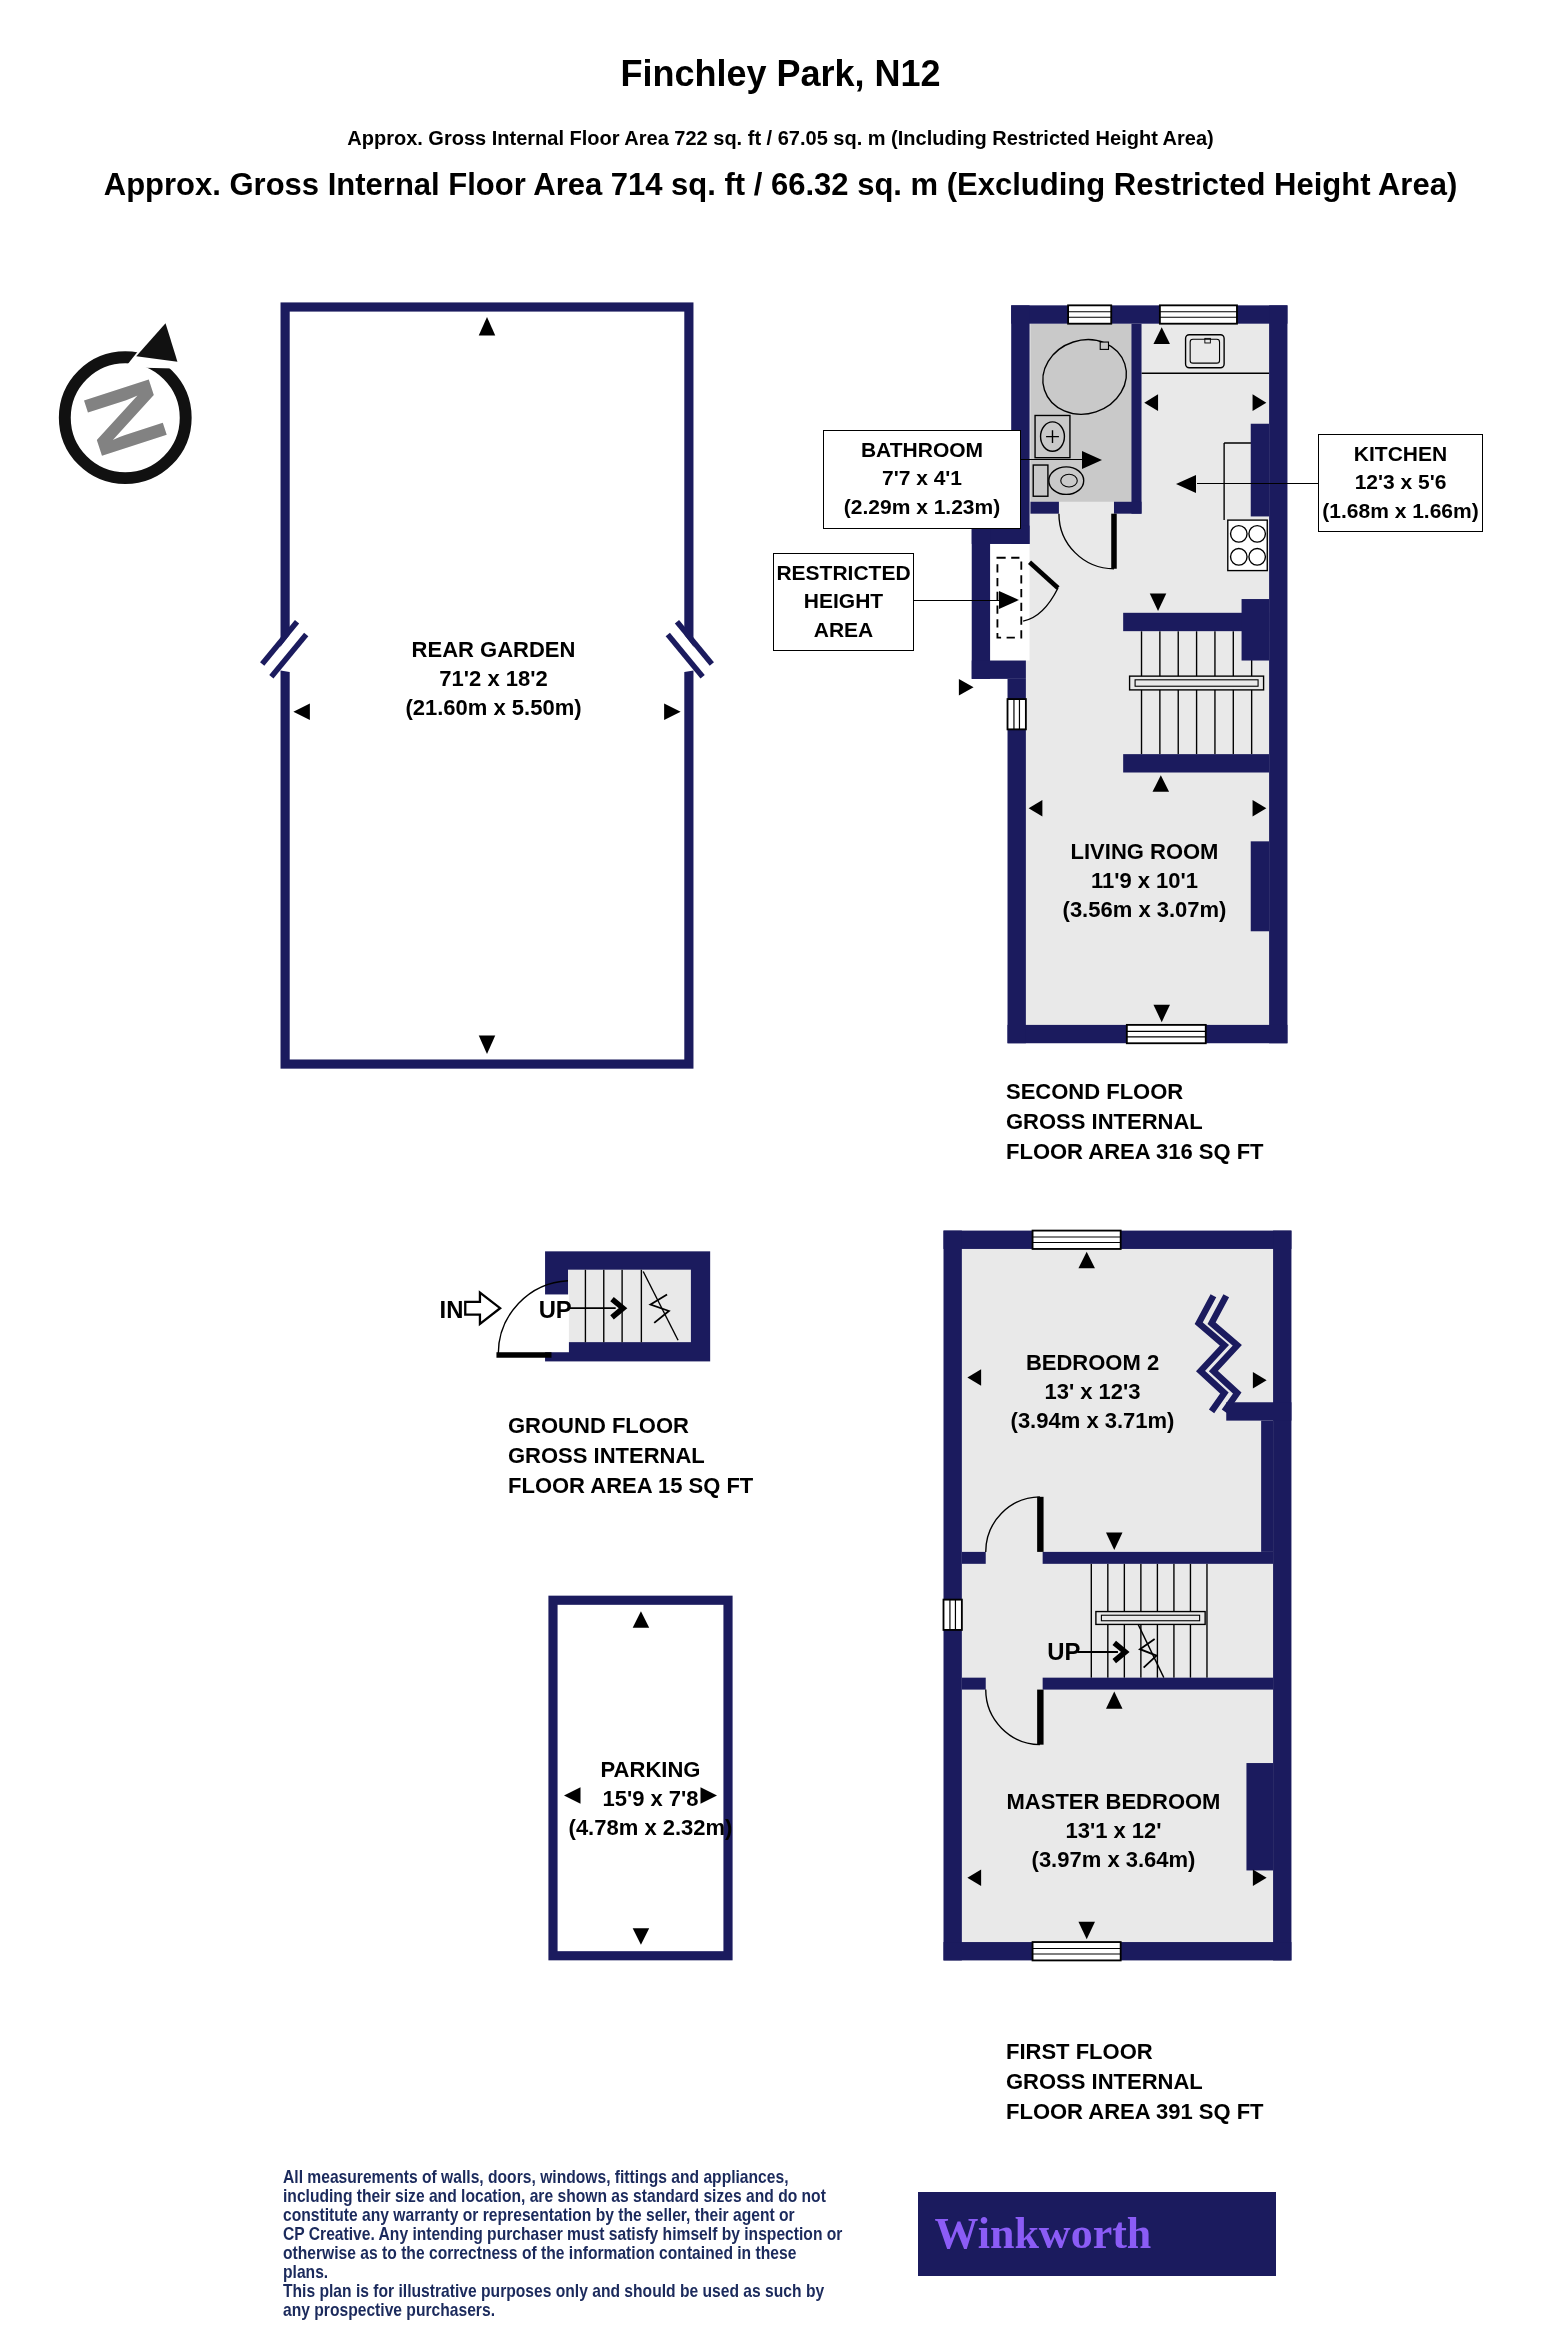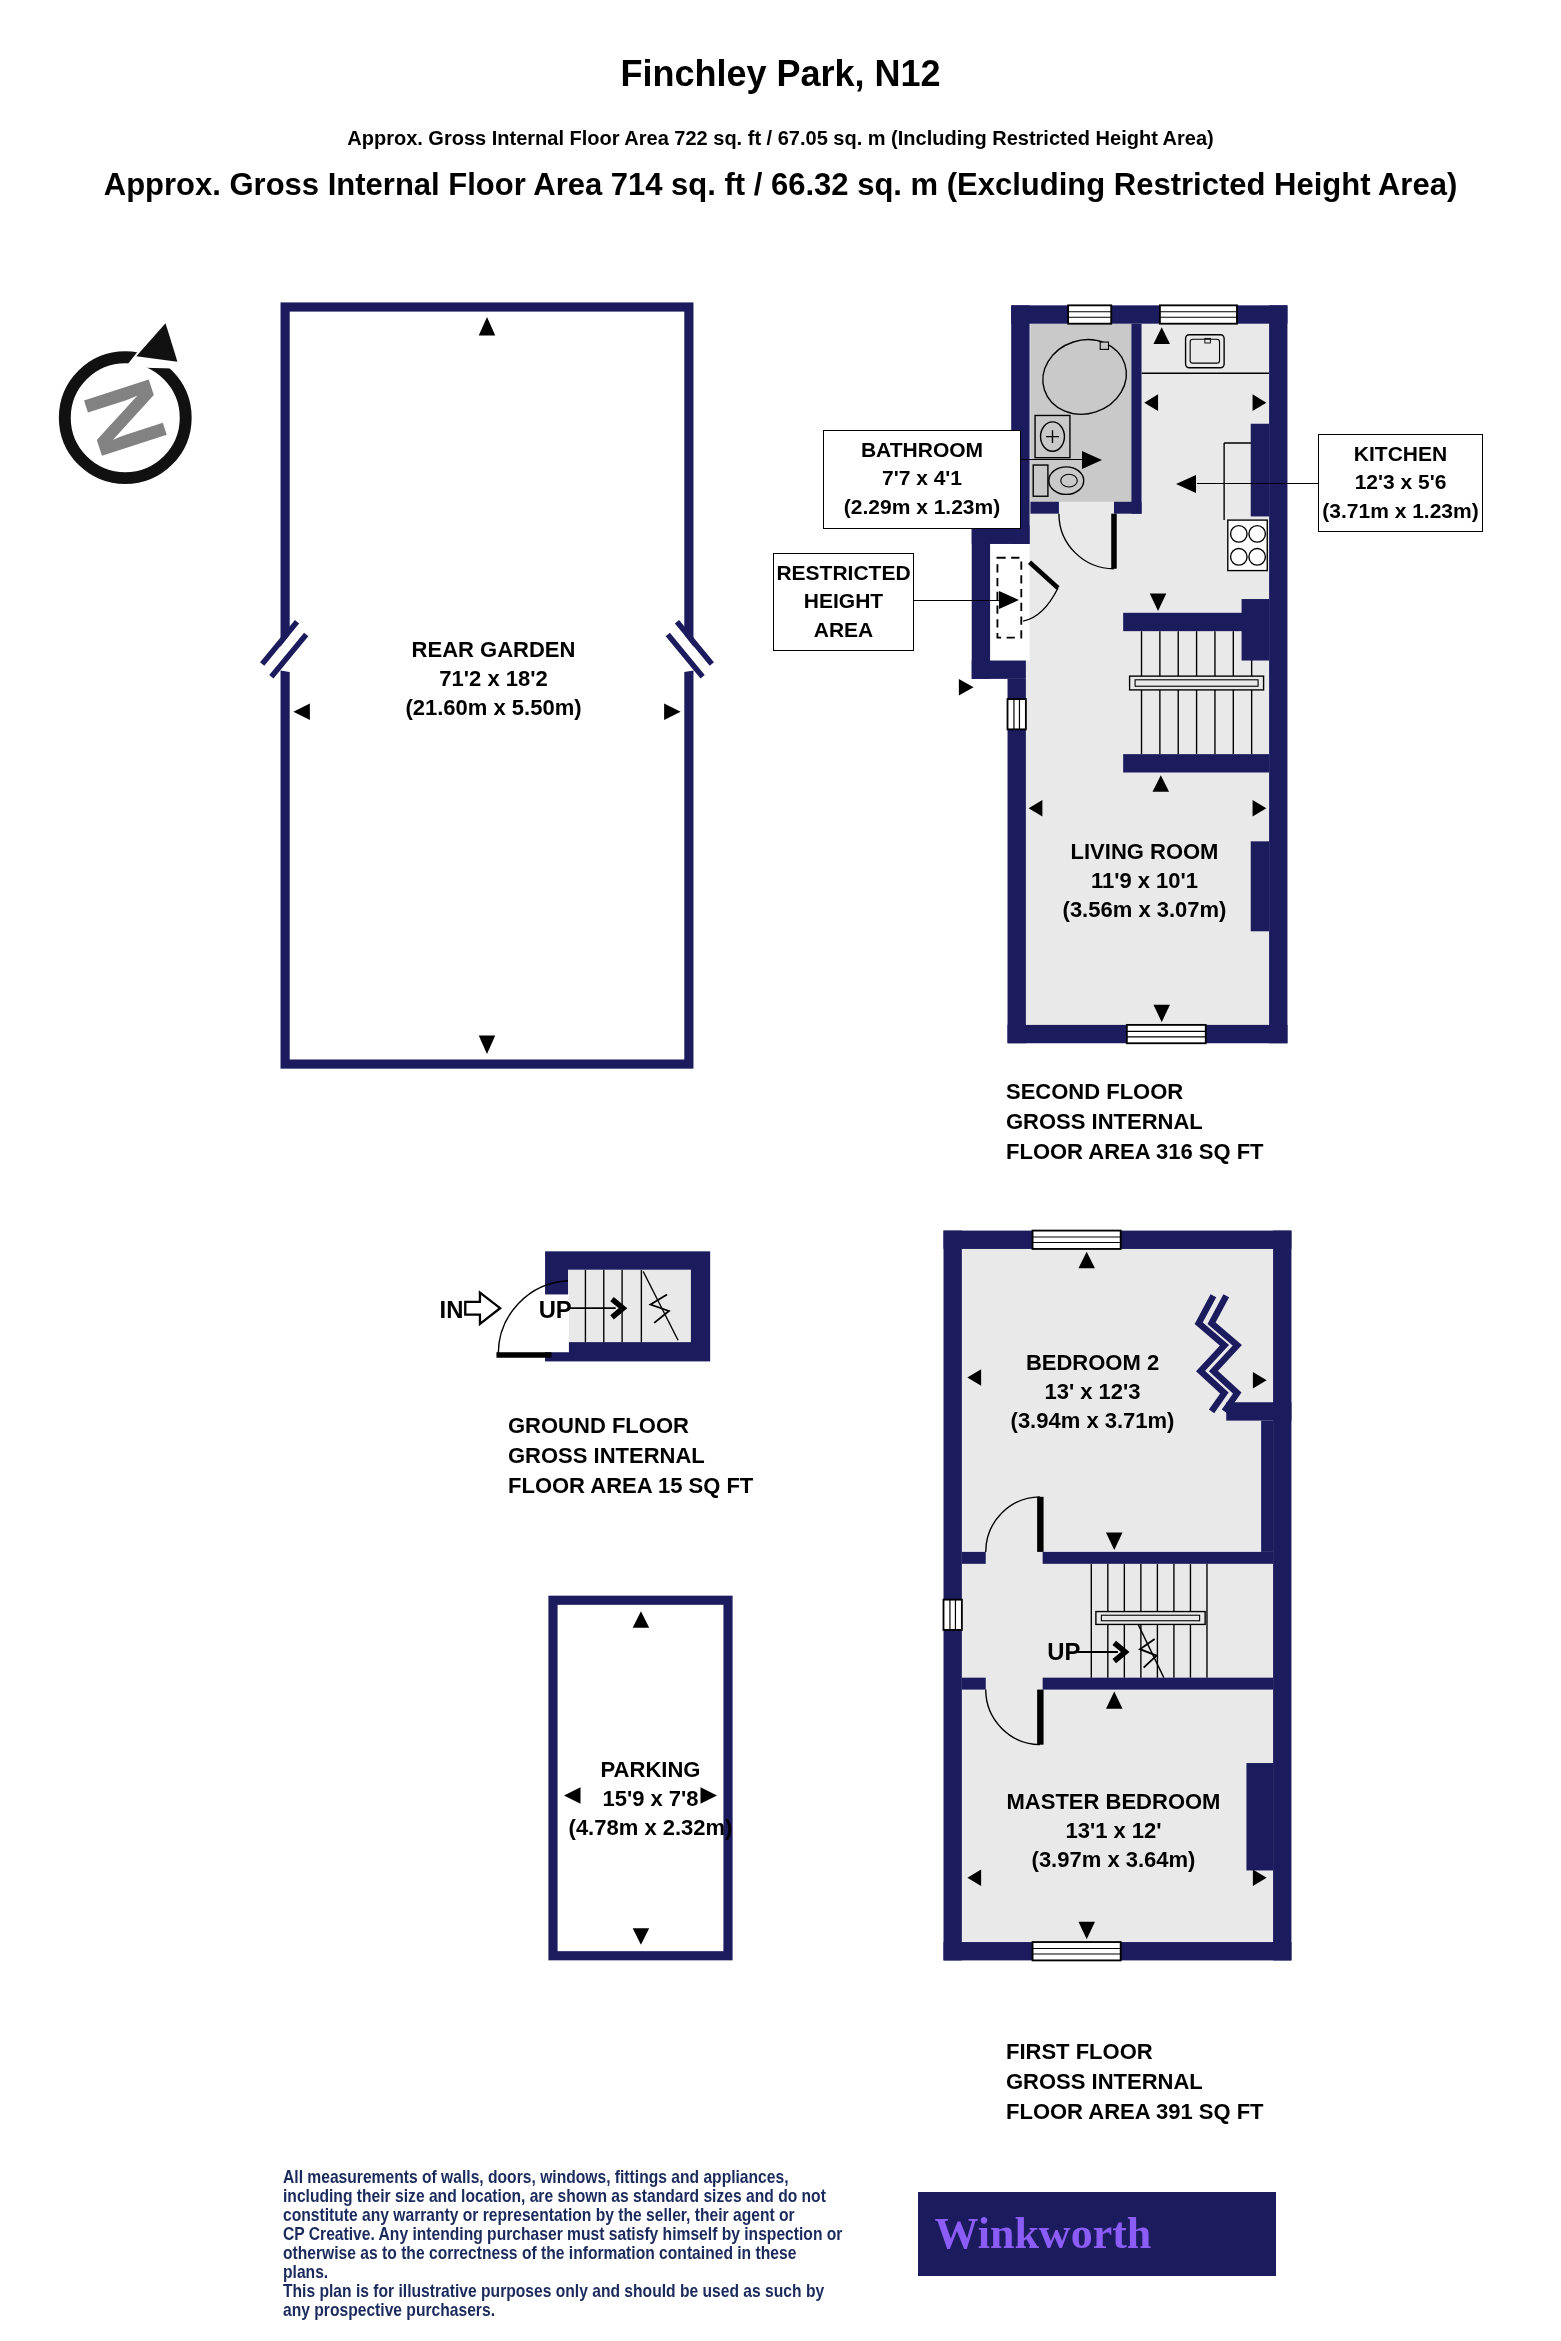--- a/index.html
+++ b/index.html
@@ -165,21 +165,21 @@
     <div>BATHROOM</div>
     <div>7'7 x 4'1</div>
     <div>(2.29m x 1.23m)</div>
   </div>
   <div class="leader" style="left:992px;top:459px;width:92px"></div>
   <div class="arrow-right" style="left:1082px;top:451px"></div>
 
   <div class="label-box" style="left:1318px;top:434px;width:165px;height:98px">
     <div>KITCHEN</div>
     <div>12'3 x 5'6</div>
-    <div>(3.71m x 1.23m)</div>
+    <div>(1.68m x 1.66m)</div>
   </div>
   <div class="leader" style="left:1197px;top:483px;width:121px"></div>
   <div class="arrow-left" style="left:1176px;top:475px"></div>
 
   <div class="label-box" style="left:773px;top:553px;width:141px;height:98px">
     <div>RESTRICTED</div>
     <div>HEIGHT</div>
     <div>AREA</div>
   </div>
   <div class="leader" style="left:913px;top:600px;width:88px"></div>

